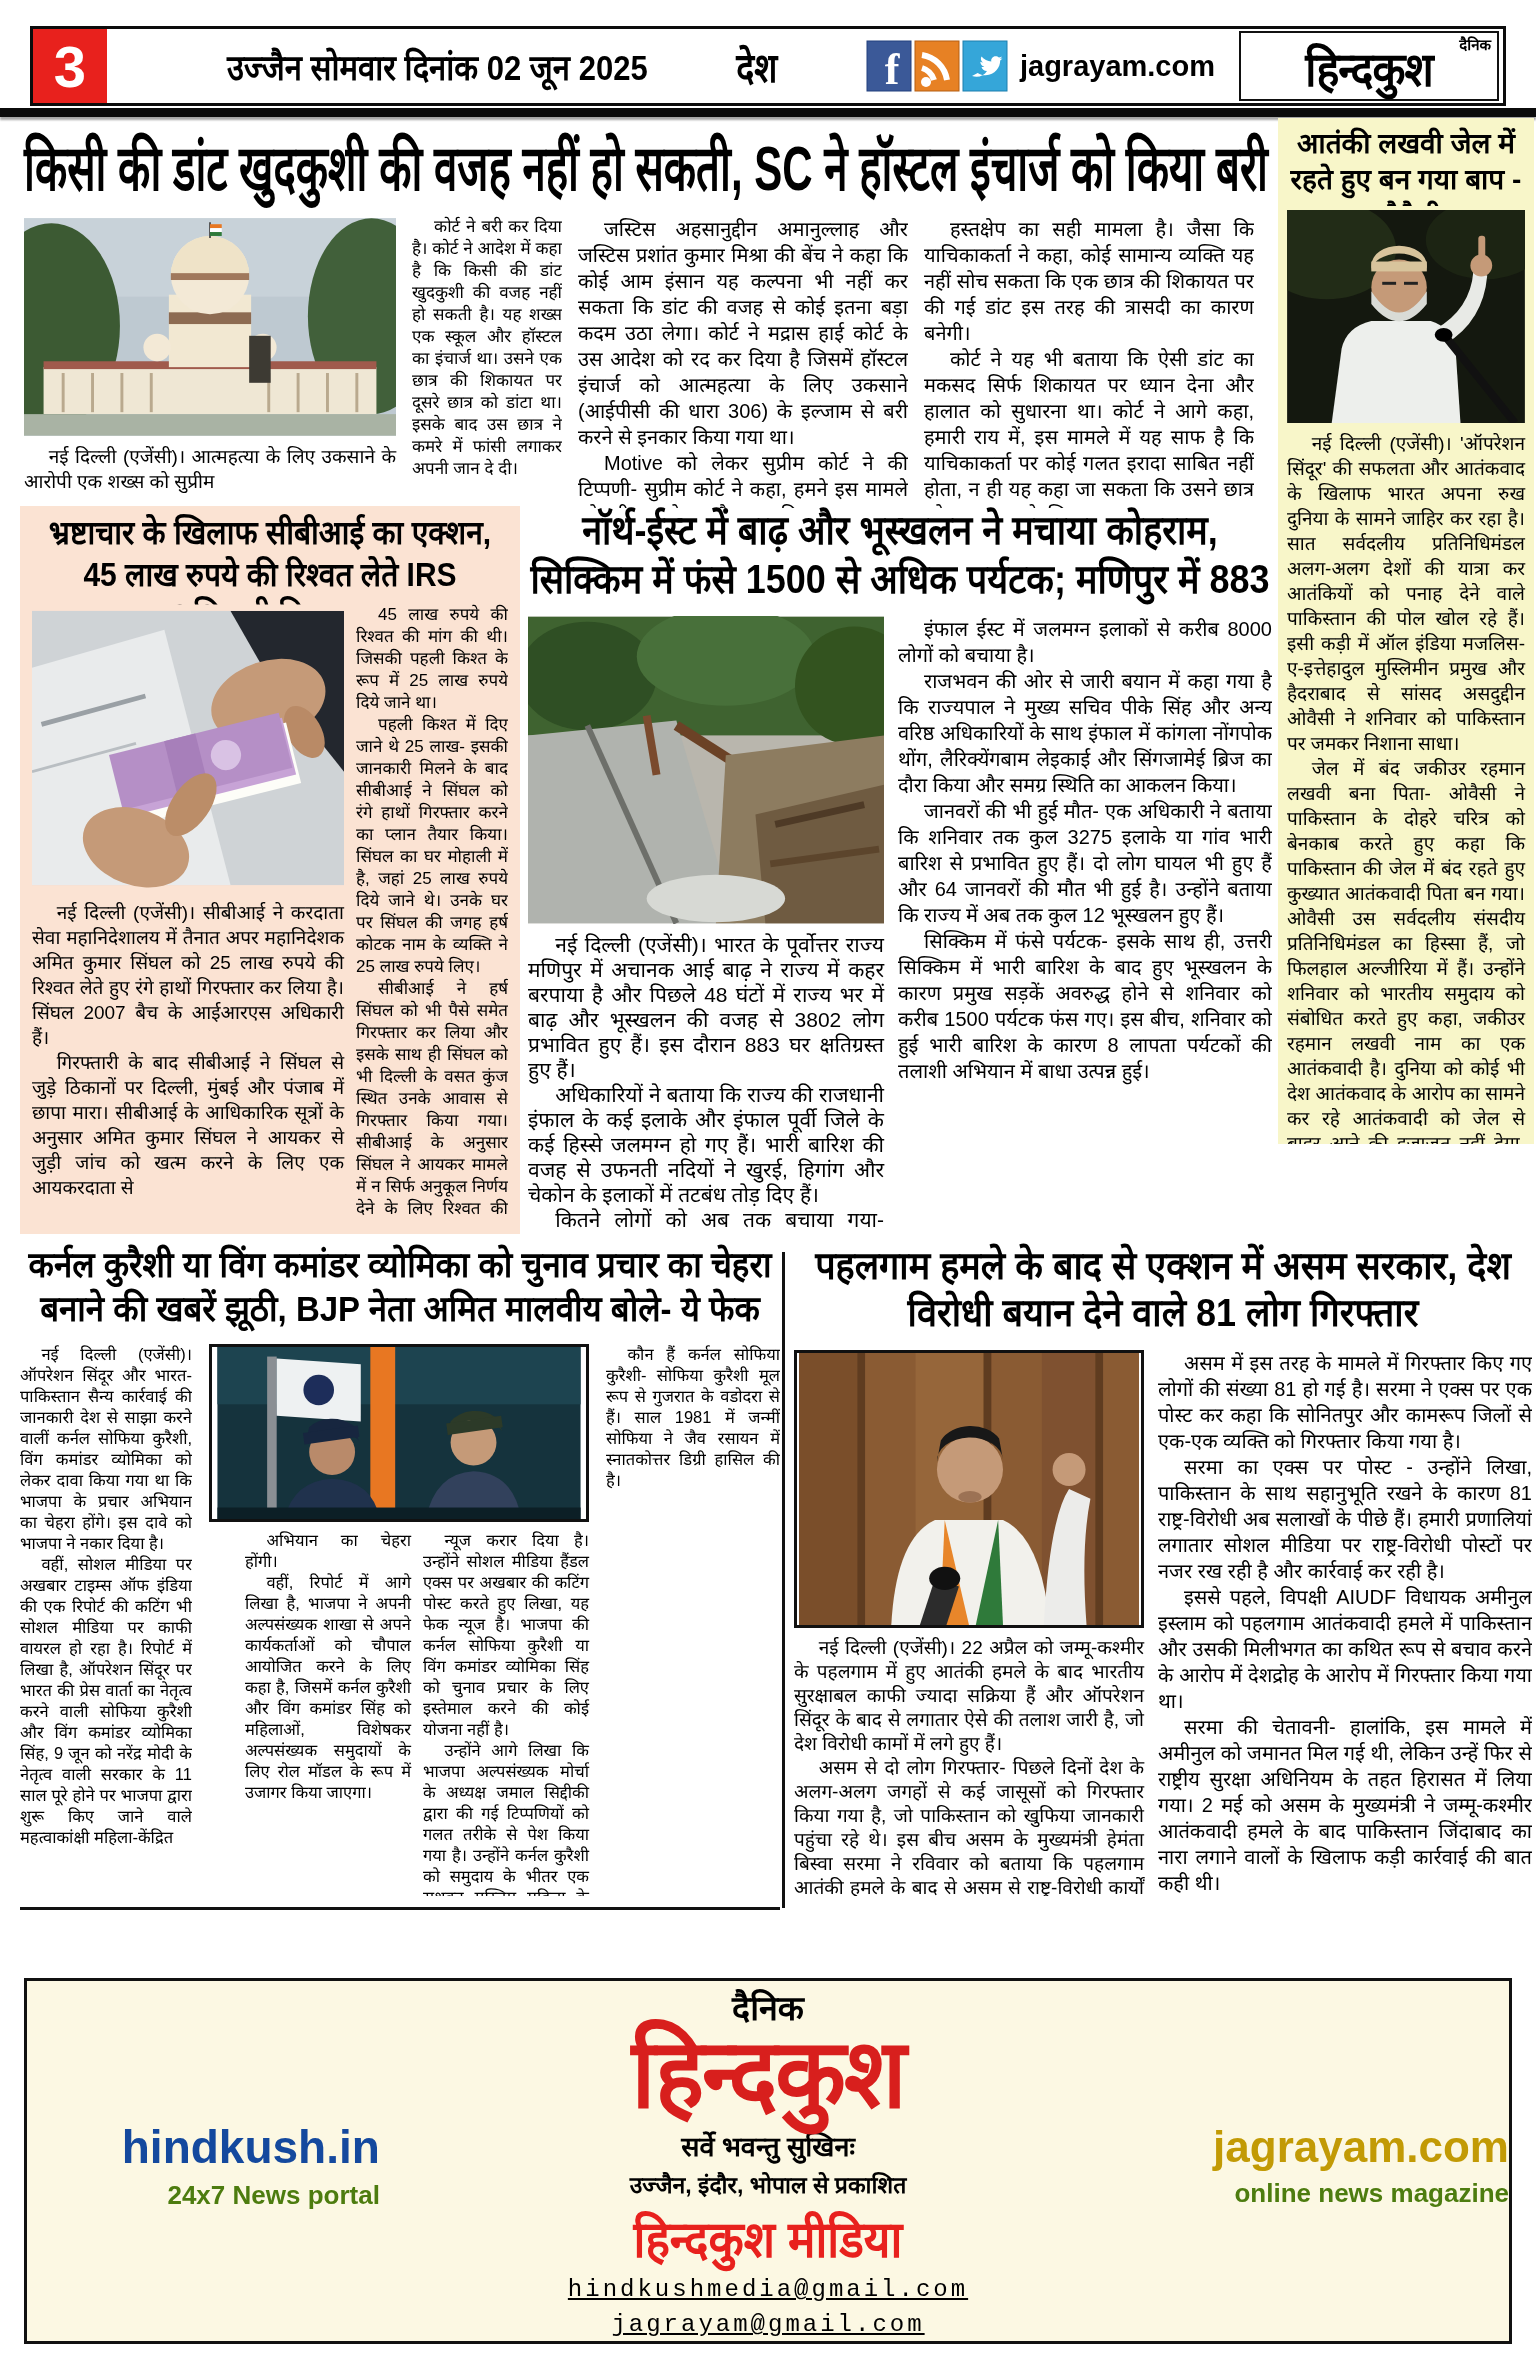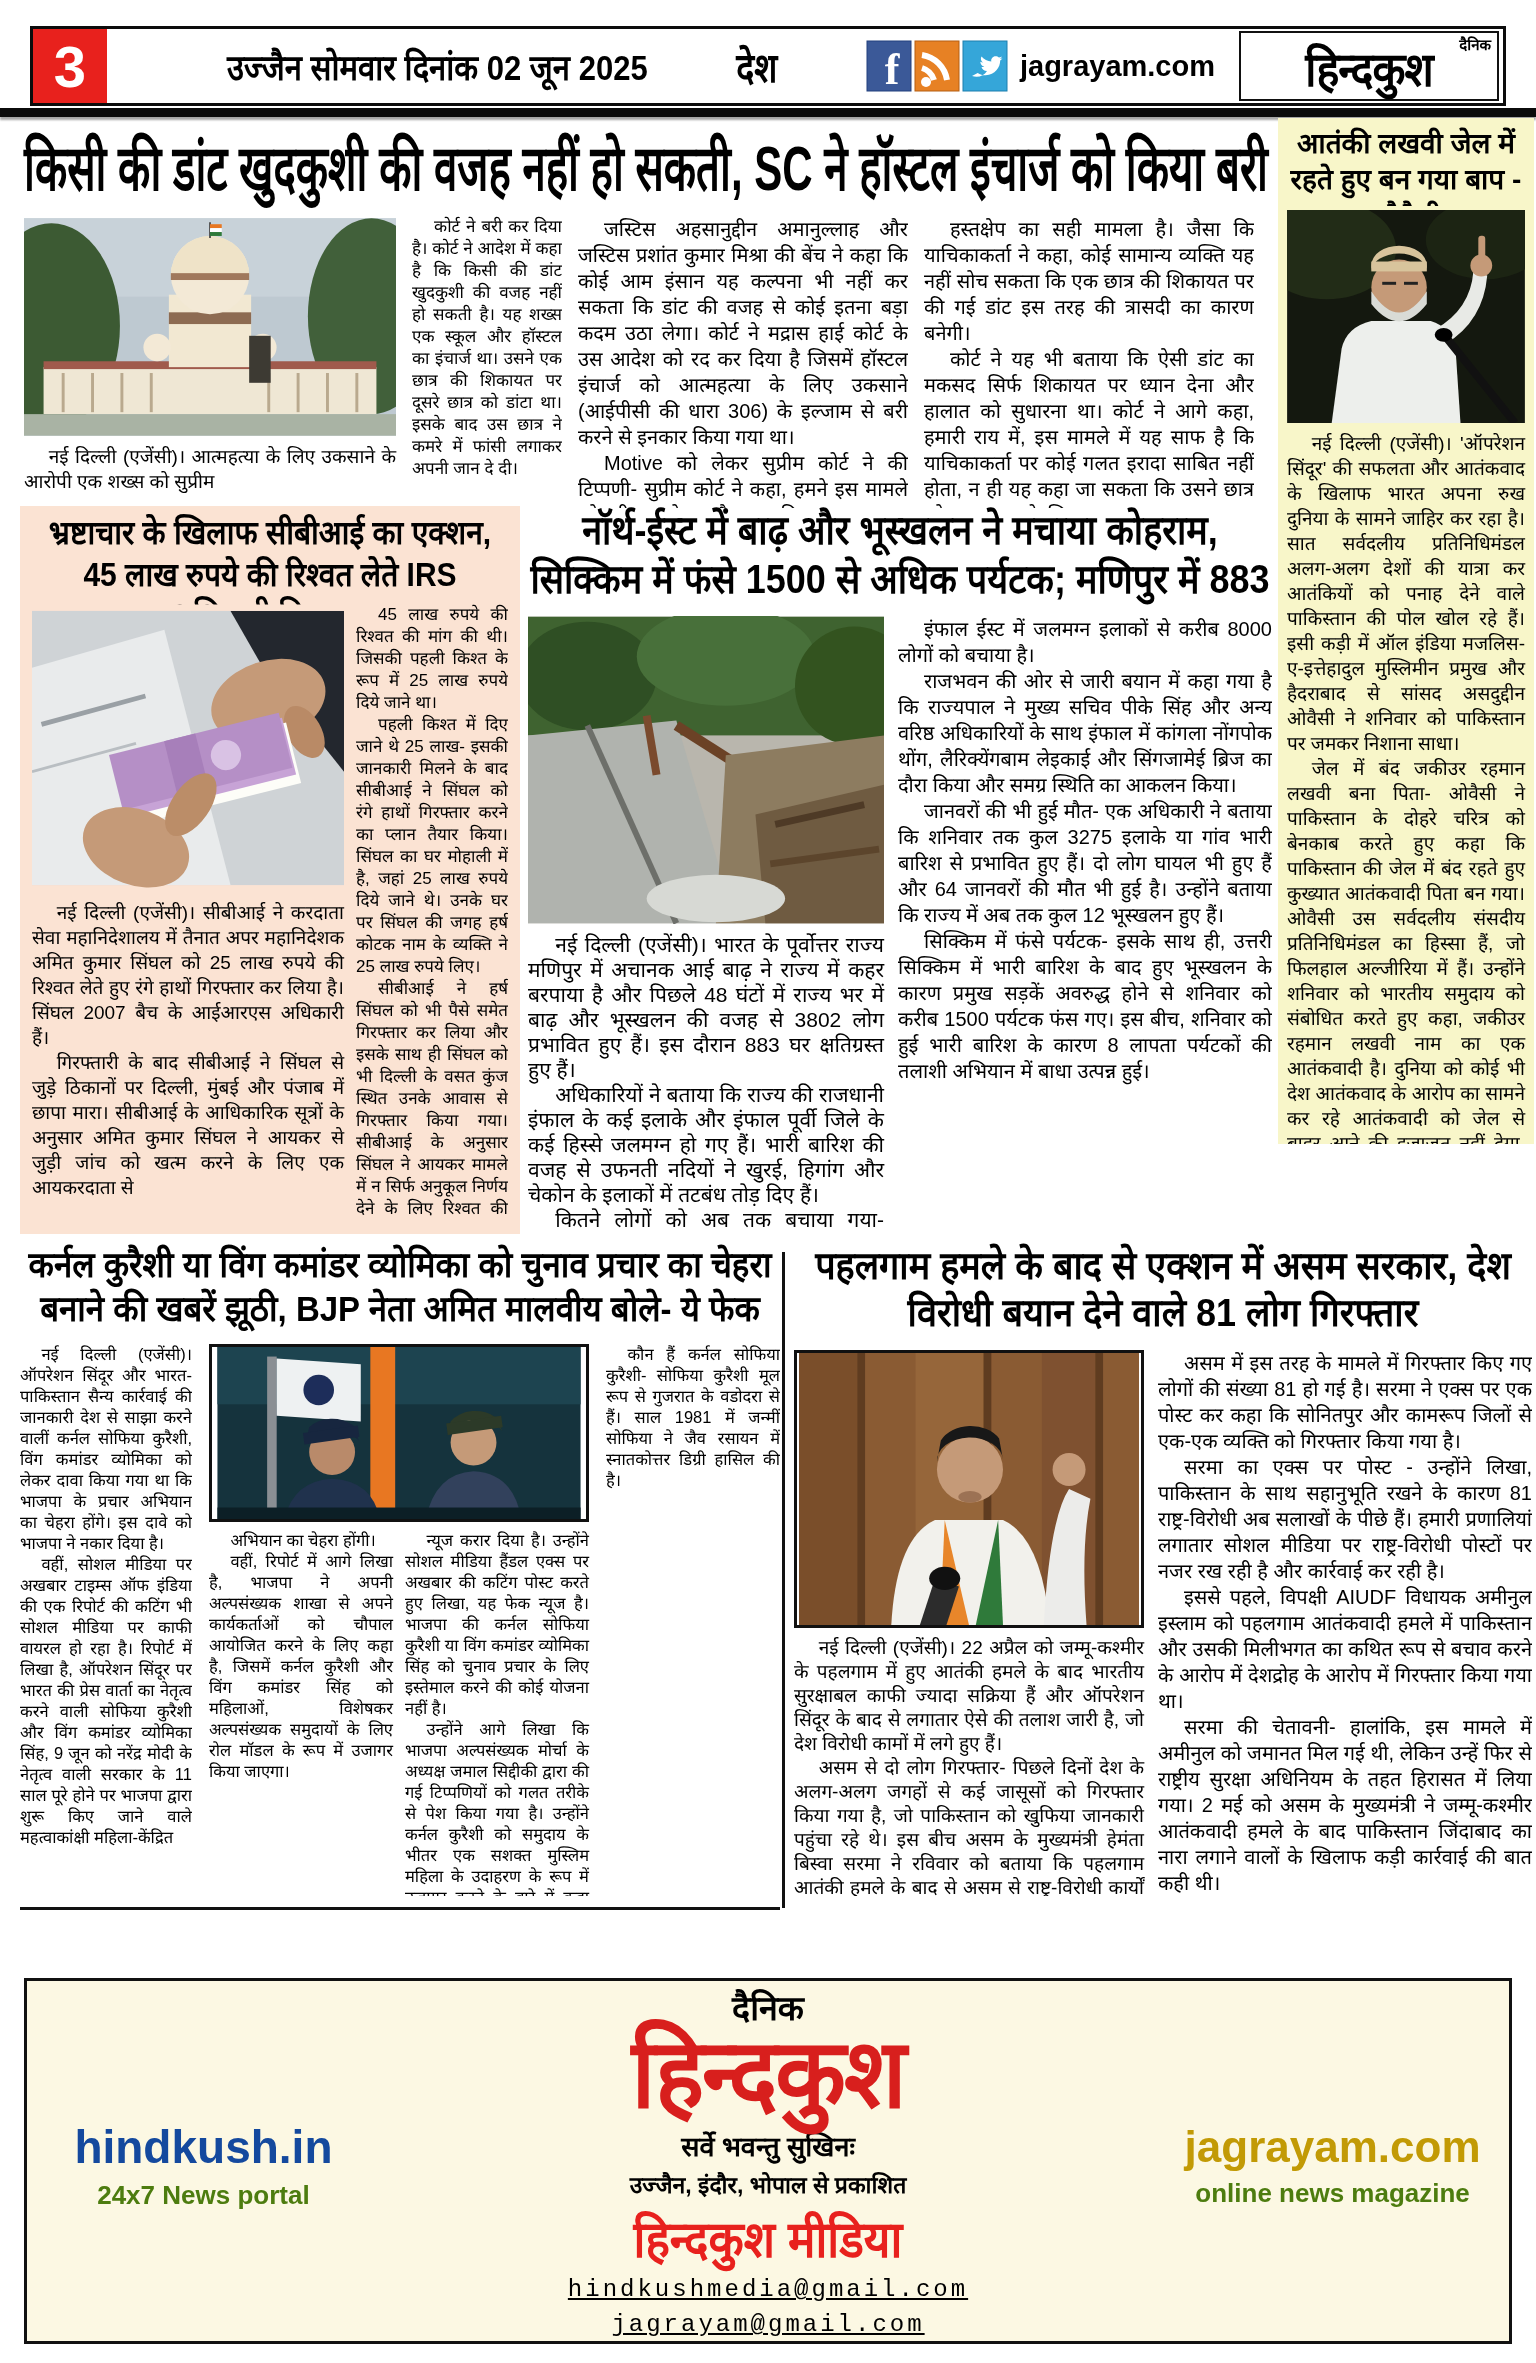--- a/index.html
+++ b/index.html
@@ -45,21 +45,21 @@
   
   #bjpblk{left:20px;top:1242px;width:760px;height:668px;border-bottom:3px solid #111;box-sizing:border-box;}
   #vdiv{left:782px;top:1252px;width:3px;height:656px;background:#111;}
   #assamblk{left:794px;top:1242px;width:738px;height:668px;box-sizing:border-box;}
   #bjphead{font-size:33px;font-weight:bold;text-align:center;line-height:1.25;height:92px;overflow:hidden;transform:scaleY(1.08);transform-origin:center top;}
   #assamhead{font-size:36px;font-weight:bold;text-align:center;line-height:1.22;height:98px;overflow:hidden;transform:scaleY(1.08);transform-origin:center top;}
 
   
   #footer{left:24px;top:1978px;width:1488px;height:366px;background:#fcf8e3;border:3px solid #111;
           box-sizing:border-box;display:flex;align-items:center;}
-  .fcol{flex:1;text-align:center;margin-top:8px;}
+  .fcol{flex:1;text-align:right;margin-top:8px;}
   .fcenter{flex:2.2;text-align:center;}
   .fsiteleft{color:#14499e;font-size:46px;font-weight:bold;}
   .ftagred{color:#4d7c0f;font-size:26px;font-weight:bold;margin-top:6px;}
   .fsiteright{color:#c29a05;font-size:44px;font-weight:bold;}
   .fdainik{font-size:34px;font-weight:bold;}
   .fbrand{color:#d81f1d;font-size:92px;font-weight:bold;line-height:.95;transform:scaleY(1.05);letter-spacing:-2px;}
   .fmotto{font-size:27px;font-weight:bold;margin-top:10px;}
   .fpub{font-size:23px;font-weight:bold;margin-top:4px;}
   .fmedia{color:#e8211d;font-size:46px;font-weight:bold;margin-top:6px;transform:scaleY(1.1);}
   .femail{font-size:28px;letter-spacing:3px;text-decoration:underline;margin-top:8px;font-family:"Liberation Mono","DejaVu Sans Mono",monospace;font-size:24px;}
@@ -266,21 +266,21 @@
           <circle cx="120" cy="110" r="24" fill="#b98a6a"></circle>
           <path d="M92 102 a30 18 0 0 1 56 -4 l-6 -16 a30 22 0 0 0 -46 2 Z" fill="#17263f"></path>
           <rect x="90" y="86" width="58" height="12" fill="#17263f" transform="rotate(-8 119 92)"></rect>
           <path d="M70 180 Q80 140 120 138 Q162 140 170 180 Z" fill="#20324d"></path>
           <circle cx="268" cy="100" r="24" fill="#c59a78"></circle>
           <path d="M240 94 a30 18 0 0 1 58 -6 l-6 -14 a30 22 0 0 0 -48 4 Z" fill="#2c3a28"></path>
           <rect x="240" y="76" width="58" height="12" fill="#2c3a28" transform="rotate(-8 269 82)"></rect>
           <path d="M218 180 Q228 132 268 130 Q310 132 318 180 Z" fill="#32415c"></path>
           <rect x="0" y="168" width="380" height="12" fill="#0c1f26"></rect>
         </svg>
-        <div style="display:flex;gap:12px;margin-top:8px;">
+        <div style="display:flex;gap:12px;margin-top:8px;margin-left:36px;">
           <div class="bt" style="width:184px;font-size:16.5px;line-height:21px;">
             <p>अभियान का चेहरा होंगी।</p>
             <p>वहीं, रिपोर्ट में आगे लिखा है, भाजपा ने अपनी अल्पसंख्यक शाखा से अपने कार्यकर्ताओं को चौपाल आयोजित करने के लिए कहा है, जिसमें कर्नल कुरैशी और विंग कमांडर सिंह को महिलाओं, विशेषकर अल्पसंख्यक समुदायों के लिए रोल मॉडल के रूप में उजागर किया जाएगा।</p>
           </div>
           <div class="bt" style="width:184px;font-size:16.5px;line-height:21px;">
             <p>न्यूज करार दिया है। उन्होंने सोशल मीडिया हैंडल एक्स पर अखबार की कटिंग पोस्ट करते हुए लिखा, यह फेक न्यूज है। भाजपा की कर्नल सोफिया कुरैशी या विंग कमांडर व्योमिका सिंह को चुनाव प्रचार के लिए इस्तेमाल करने की कोई योजना नहीं है।</p>
             <p>उन्होंने आगे लिखा कि भाजपा अल्पसंख्यक मोर्चा के अध्यक्ष जमाल सिद्दीकी द्वारा की गई टिप्पणियों को गलत तरीके से पेश किया गया है। उन्होंने कर्नल कुरैशी को समुदाय के भीतर एक सशक्त मुस्लिम महिला के उदाहरण के रूप में उजागर करने के बारे में कहा था।</p>
           </div>
         </div>
       </div>

